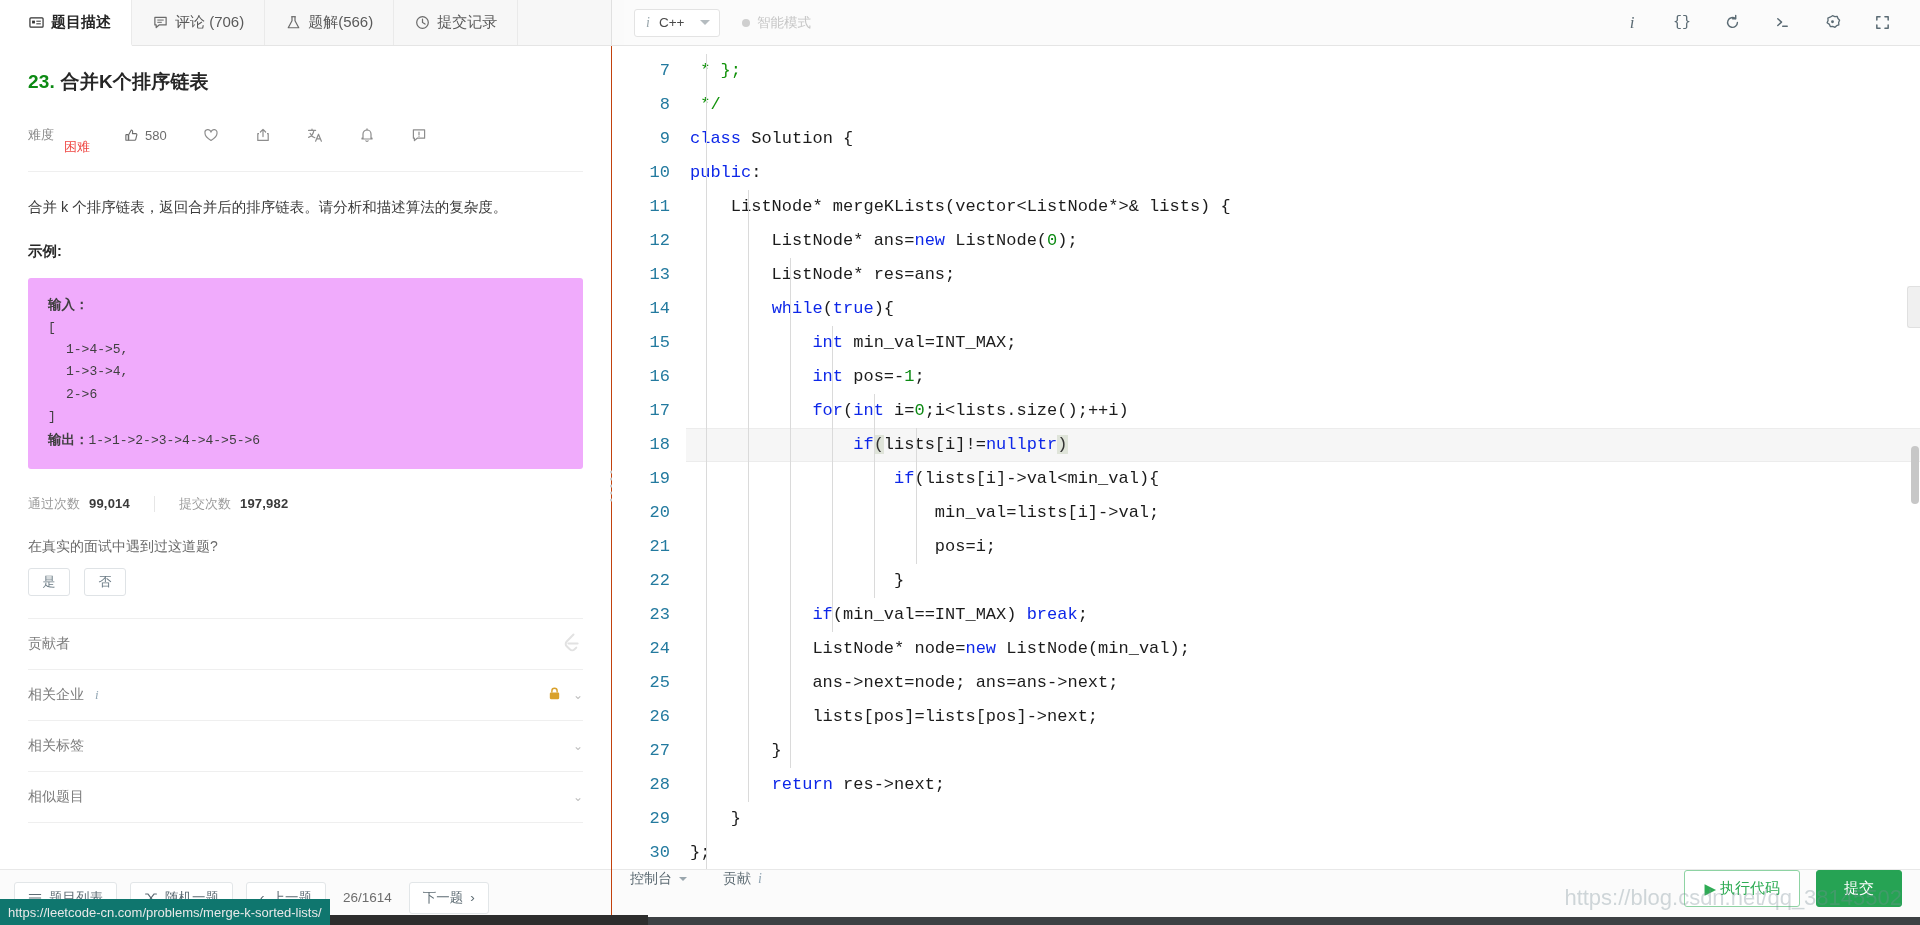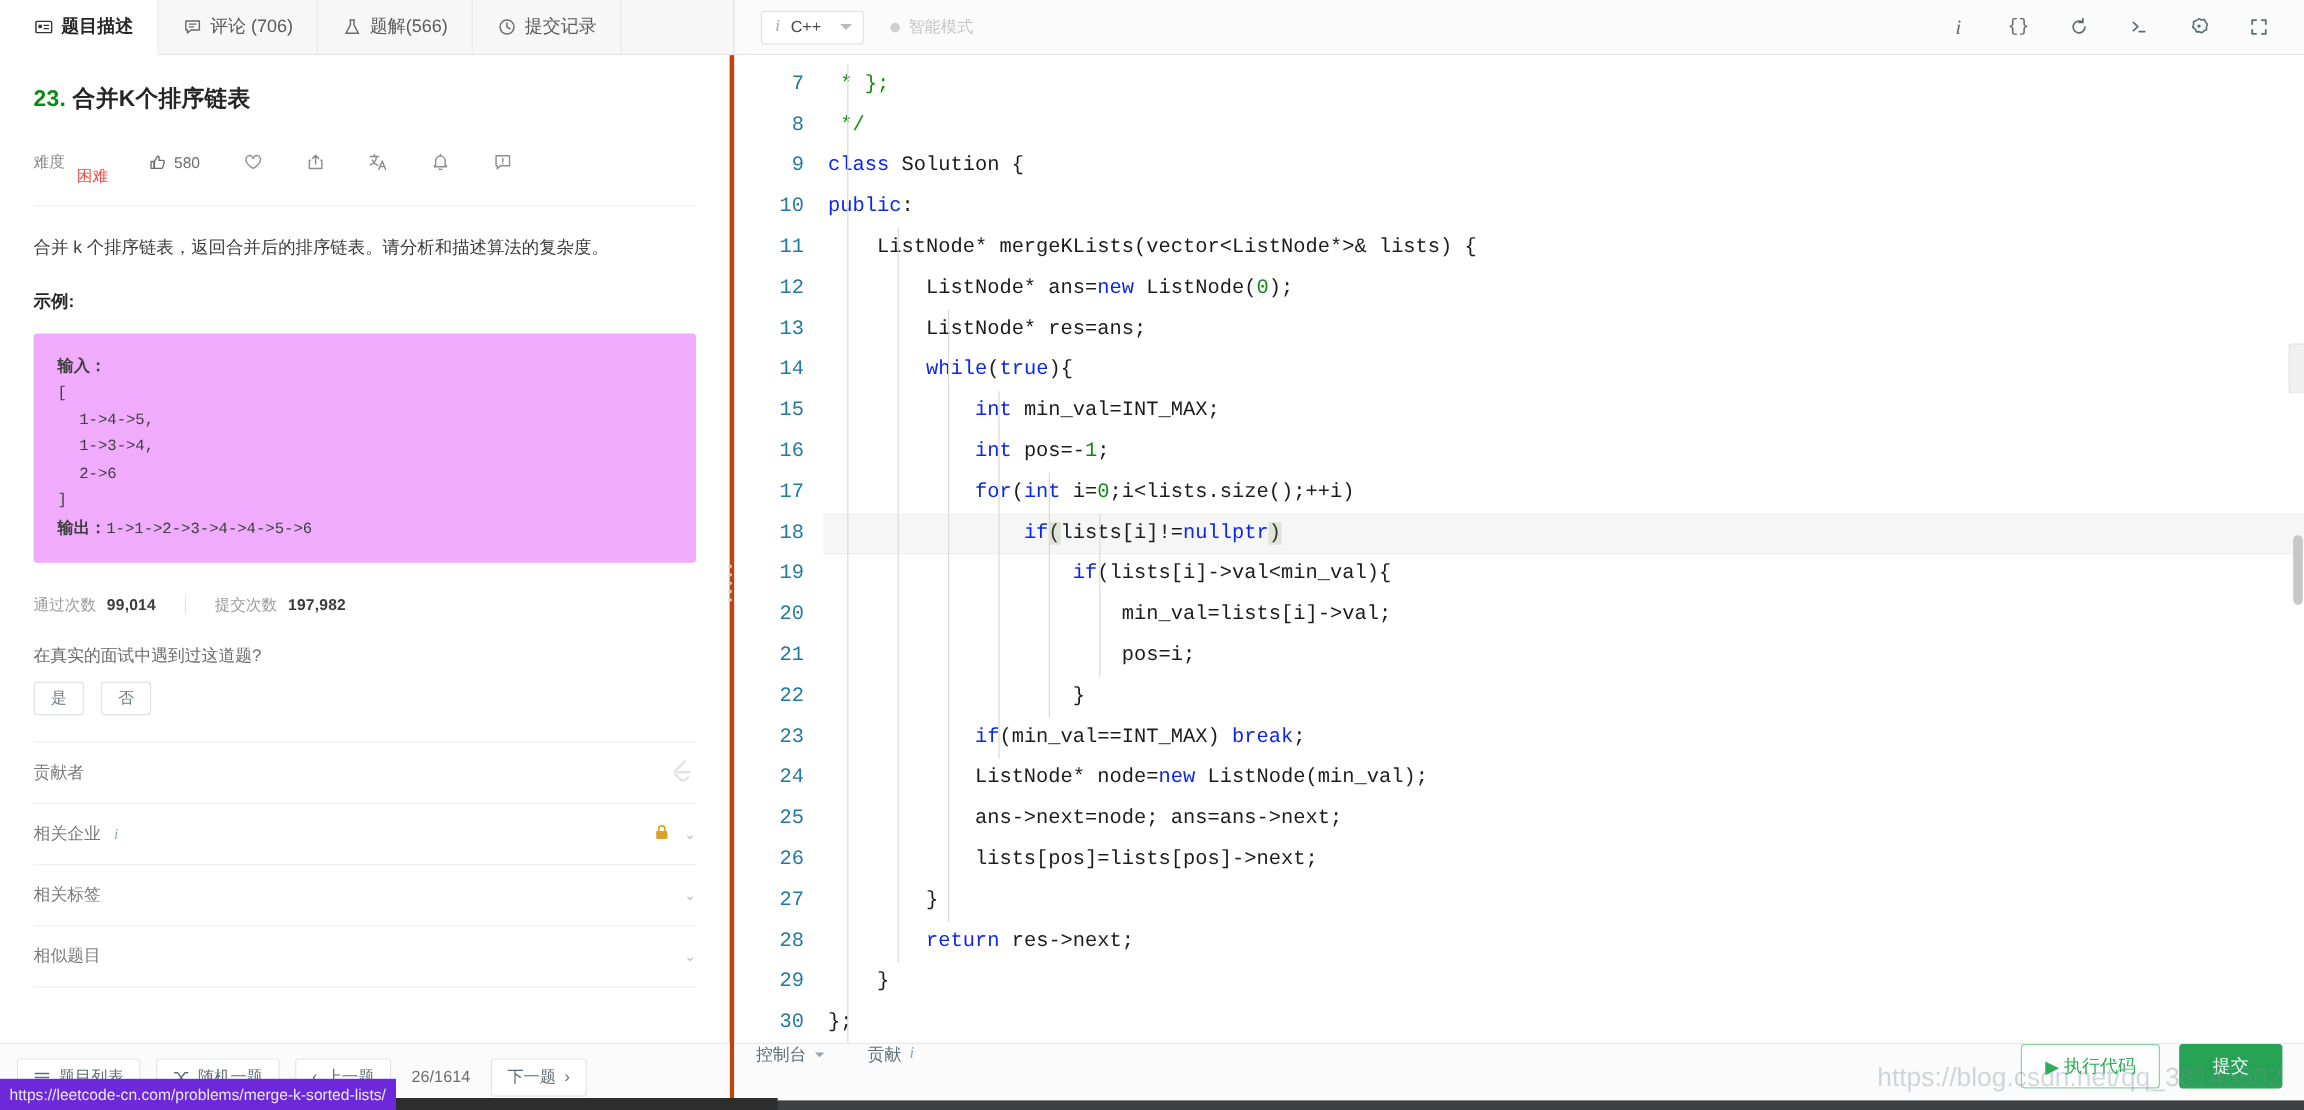--- a/index.html
+++ b/index.html
@@ -44,21 +44,21 @@
 
   .top-icons { margin-left: auto; display: flex; align-items: center; gap: 30px; padding-right: 14px; }
   .ticon { width: 20px; height: 20px; display: flex; align-items: center; justify-content: center; color: #5b6b74; cursor: pointer; font-size: 15px; }
   .ticon.serif-i { font-family: "Liberation Serif", serif; font-style: italic; font-size: 17px; }
   .ticon.brace { font-size: 15px; font-family: "Liberation Mono", monospace; }
 
   
   .body { flex: 1; display: flex; min-height: 0; }
 
   
-  .left-panel { width: 612px; border-right: 4px solid #c2410c; display: flex; flex-direction: column; background: #fff; min-height: 0; position: relative; }
+  .left-panel { width: 612px; border-right: 1px solid #c2410c; display: flex; flex-direction: column; background: #fff; min-height: 0; position: relative; }
   .left-scroll { flex: 1; overflow: hidden; padding: 0 28px; }
 
   .ptitle { font-size: 19px; font-weight: bold; color: #262626; margin-top: 23px; letter-spacing: .2px; }
   .ptitle .num { font-weight: bold; }
 
   .meta-row { display: flex; align-items: center; gap: 0; margin-top: 19px; font-size: 13px; color: #7a7a7a; padding-bottom: 15px; border-bottom: 1px solid #efefef; }
   .meta-diff-label { color: #8a8a8a; }
   .meta-diff-val { color: #ef4743; margin-left: 10px; font-weight: normal; margin-top: 24px; }
   .meta-like { display: flex; align-items: center; gap: 6px; margin-left: 34px; color: #6d6d6d; cursor: pointer; }
   .meta-ic { margin-left: 36px; color: #8d8d8d; cursor: pointer; display: flex; align-items: center; }
@@ -147,21 +147,21 @@
     font-family: "Liberation Sans", sans-serif;
   }
 
   
   .edge-tab { position: absolute; right: 0; top: 240px; width: 13px; height: 42px; background: #f0f0f0; border: 1px solid #e0e0e0; border-right: none; border-radius: 3px 0 0 3px; }
   .vscroll { position: absolute; right: 1px; top: 400px; width: 8px; height: 58px; background: #c7c7c7; border-radius: 4px; }
 
   
   .statusbar {
     position: absolute; left: 0; bottom: 0; height: 26px;
-    background: #6d28d9; color: #e8e8e8;
+    background: #0f766e; color: #e8e8e8;
     font-size: 13px; display: flex; align-items: center;
     padding: 0 8px; z-index: 50; max-width: 648px;
   }
   
   .chrome-strip { position: absolute; left: 0; right: 0; bottom: 0; height: 8px; background: #3c4043; z-index: 40; }
   .chrome-strip .left-dark { position: absolute; left: 0; top: -2px; width: 648px; height: 10px; background: #2d2d2d; }
 
   .watermark {
     position: absolute; right: 18px; bottom: 14px;
     font-size: 22px; color: rgba(120,140,150,.34);

